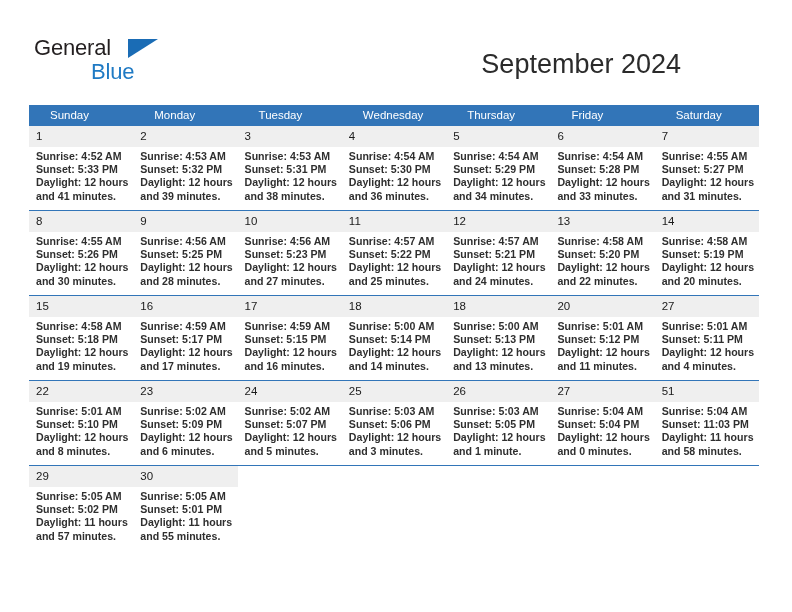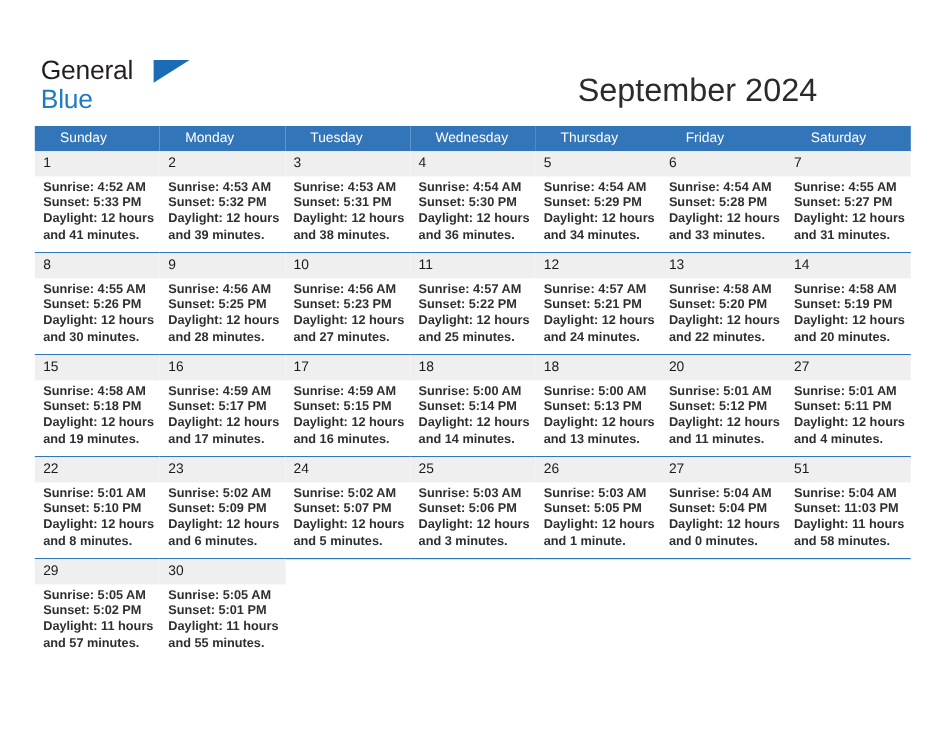--- a/index.html
+++ b/index.html
@@ -18,21 +18,21 @@
     position: relative;
     width: 792px;
     height: 612px;
     box-sizing: border-box;
   }
 
   
   .header {
     position: absolute;
     left: 0;
-    top: 11px;
+    top: 0;
     width: 732px;
     height: 100px;
   }
   .logo {
     position: absolute;
     left: 34px;
     top: 36px;
     width: 180px;
     height: 50px;
   }
@@ -50,20 +50,21 @@
     position: absolute;
     left: 94px;
     top: 3px;
     width: 0;
     height: 0;
     border-left: 30px solid #1a6cb5;
     border-bottom: 19px solid transparent;
   }
   .logo-line2 {
     display: block;
+    margin-left: 57px;
     margin-top: 0px;
     font-size: 22px;
     line-height: 24px;
     letter-spacing: -0.2px;
     color: #1f7ac4;
     font-family: "Liberation Sans", sans-serif;
   }
   .title-block {
     position: absolute;
     right: 34px;

